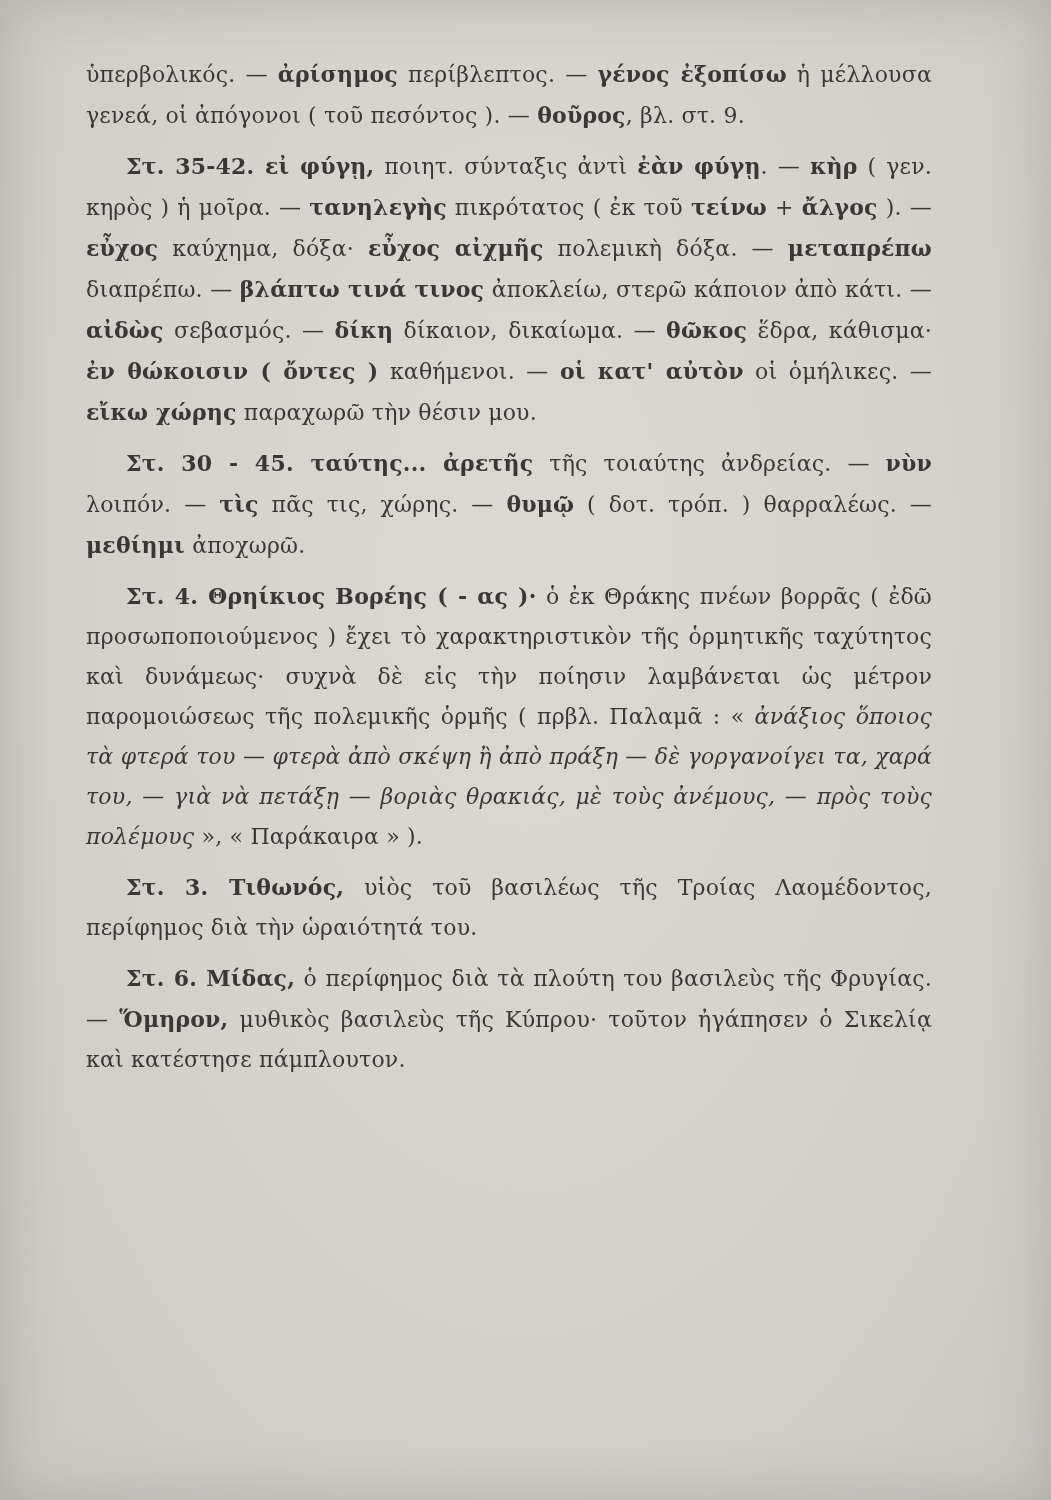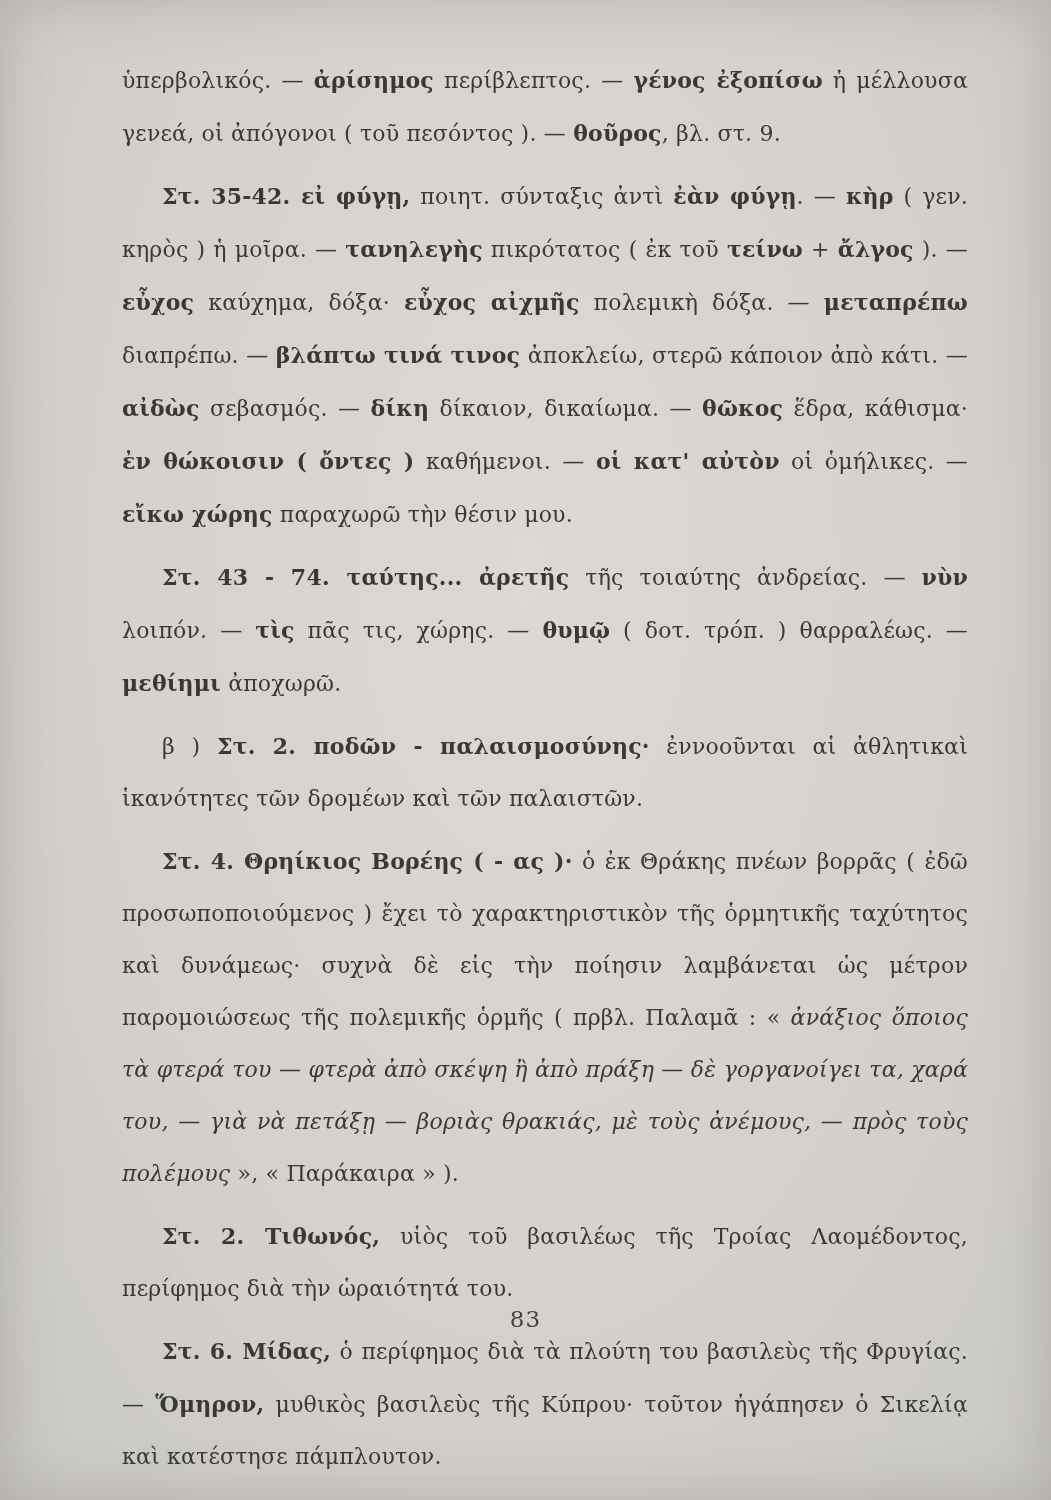--- a/index.html
+++ b/index.html
@@ -14,24 +14,23 @@
     width: 1051px; height: 1500px;
     background: radial-gradient(ellipse at 50% 38%, #dcd9d4 0%, #d5d2cd 55%, #cac8c3 100%);
     overflow: hidden;
     box-shadow: inset 0 0 60px rgba(90,88,84,0.25);
   }
   .text-block {
     position: absolute;
     top: 54px; left: 86px; width: 846px;
     color: #3a3834;
     font-size: 22px;
-    line-height: 52px;
+    line-height: 40px;
     text-align: justify;
     letter-spacing: 0.2px;
-    margin-left: 36px;
   }
   .para { margin: 0 0 10px 0; }
   .para.indent { text-indent: 40px; }
   .b { font-weight: bold; }
   .i { font-style: italic; }
   .page-number {
     position: absolute;
     top: 1306px; left: 0; width: 100%;
     text-align: center;
     font-size: 23px;
@@ -42,28 +41,26 @@
 </head>
 <body>
 
 <div class="page">
   <div class="text-block">
 
     <p class="para"><span>ὑπερβολικός. — </span><span class="b">ἀρίσημος</span><span> περίβλεπτος. — </span><span class="b">γένος ἐξοπίσω</span><span> ἡ μέλλουσα γενεά, οἱ ἀπόγονοι ( τοῦ πεσόντος ). — </span><span class="b">θοῦρος</span><span>, βλ. στ. 9.</span></p>
 
     <p class="para indent"><span class="b">Στ. 35-42. εἰ φύγῃ,</span><span> ποιητ. σύνταξις ἀντὶ </span><span class="b">ἐὰν φύγῃ</span><span>. — </span><span class="b">κὴρ</span><span> ( γεν. κηρὸς ) ἡ μοῖρα. — </span><span class="b">τανηλεγὴς</span><span> πικρότατος ( ἐκ τοῦ </span><span class="b">τείνω</span><span> + </span><span class="b">ἄλγος</span><span> ). — </span><span class="b">εὖχος</span><span> καύχημα, δόξα· </span><span class="b">εὖχος αἰχμῆς</span><span> πολεμικὴ δόξα. — </span><span class="b">μεταπρέπω</span><span> διαπρέπω. — </span><span class="b">βλάπτω τινά τινος</span><span> ἀποκλείω, στερῶ κάποιον ἀπὸ κάτι. — </span><span class="b">αἰδὼς</span><span> σεβασμός. — </span><span class="b">δίκη</span><span> δίκαιον, δικαίωμα. — </span><span class="b">θῶκος</span><span> ἕδρα, κάθισμα· </span><span class="b">ἐν θώκοισιν ( ὄντες )</span><span> καθήμενοι. — </span><span class="b">οἱ κατ' αὐτὸν</span><span> οἱ ὁμήλικες. — </span><span class="b">εἴκω χώρης</span><span> παραχωρῶ τὴν θέσιν μου.</span></p>
 
-    <p class="para indent"><span class="b">Στ. 43 - 74. ταύτης... ἀρετῆς</span><span> τῆς τοιαύτης ἀνδρείας. — </span><span class="b">νὺν</span><span> λοιπόν. — </span><span class="b">τὶς</span><span> πᾶς τις, χώρης. — </span><span class="b">θυμῷ</span><span> ( δοτ. τρόπ. ) θαρραλέως. — </span><span class="b">μεθίημι</span><span> ἀποχωρῶ.</span></p>
+    <p class="para indent"><span class="b">Στ. 30 - 45. ταύτης... ἀρετῆς</span><span> τῆς τοιαύτης ἀνδρείας. — </span><span class="b">νὺν</span><span> λοιπόν. — </span><span class="b">τὶς</span><span> πᾶς τις, χώρης. — </span><span class="b">θυμῷ</span><span> ( δοτ. τρόπ. ) θαρραλέως. — </span><span class="b">μεθίημι</span><span> ἀποχωρῶ.</span></p>
 
-    <p class="para indent"><span>β ) </span><span class="b">Στ. 2. ποδῶν - παλαισμοσύνης·</span><span> ἐννοοῦνται αἱ ἀθλητικαὶ ἱκανότητες τῶν δρομέων καὶ τῶν παλαιστῶν.</span></p>
 
 
     <p class="para indent"><span class="b">Στ. 4. Θρηίκιος Βορέης ( - ας )·</span><span> ὁ ἐκ Θράκης πνέων βορρᾶς ( ἐδῶ προσωποποιούμενος ) ἔχει τὸ χαρακτηριστικὸν τῆς ὁρμητικῆς ταχύτητος καὶ δυνάμεως· συχνὰ δὲ εἰς τὴν ποίησιν λαμβάνεται ὡς μέτρον παρομοιώσεως τῆς πολεμικῆς ὁρμῆς ( πρβλ. Παλαμᾶ : « </span><span class="i">ἀνάξιος ὅποιος τὰ φτερά του — φτερὰ ἀπὸ σκέψη ἢ ἀπὸ πράξη — δὲ γοργανοίγει τα, χαρά του, — γιὰ νὰ πετάξῃ — βοριὰς θρακιάς, μὲ τοὺς ἀνέμους, — πρὸς τοὺς πολέμους</span><span> », « Παράκαιρα » ).</span></p>
 
-    <p class="para indent"><span class="b">Στ. 2. Τιθωνός,</span><span> υἱὸς τοῦ βασιλέως τῆς Τροίας Λαομέδοντος, περίφημος διὰ τὴν ὡραιότητά του.</span></p>
+    <p class="para indent"><span class="b">Στ. 3. Τιθωνός,</span><span> υἱὸς τοῦ βασιλέως τῆς Τροίας Λαομέδοντος, περίφημος διὰ τὴν ὡραιότητά του.</span></p>
 
     <p class="para indent"><span class="b">Στ. 6. Μίδας,</span><span> ὁ περίφημος διὰ τὰ πλούτη του βασιλεὺς τῆς Φρυγίας. — </span><span class="b">Ὅμηρον,</span><span> μυθικὸς βασιλεὺς τῆς Κύπρου· τοῦτον ἠγάπησεν ὁ Σικελίᾳ καὶ κατέστησε πάμπλουτον.</span></p>
 
 
   </div>
 
-  <div class="page-number">83</div>
 </div>
 
 </body></html>

